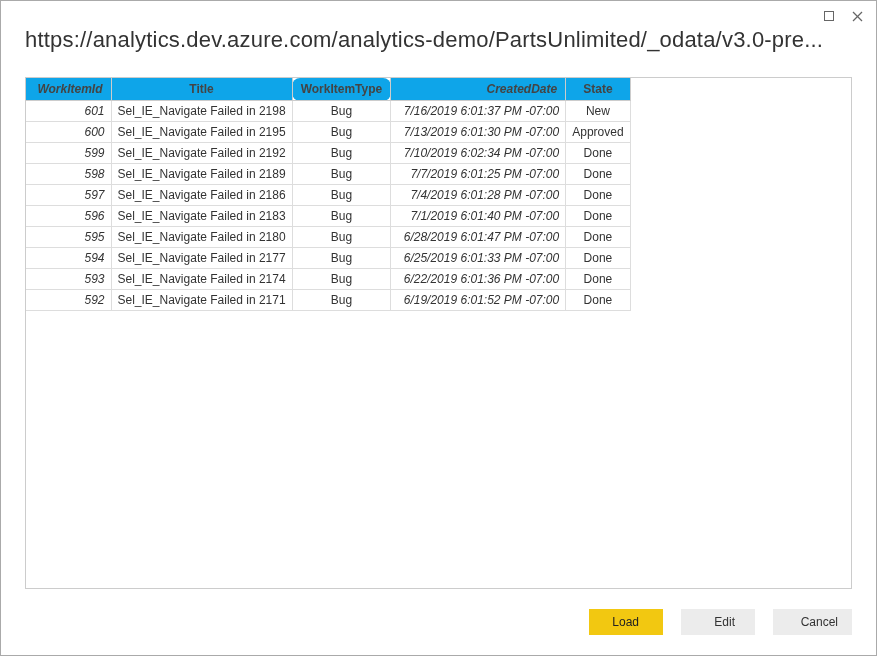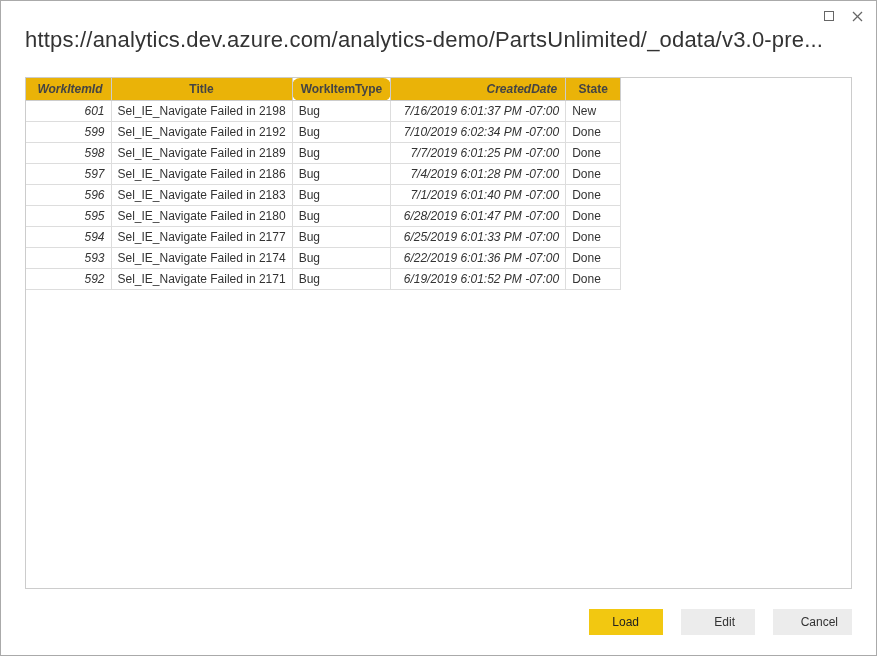--- a/index.html
+++ b/index.html
@@ -46,34 +46,35 @@
       margin: 0 24px 10px 24px;
       border: 1px solid #ccc;
       overflow: auto;
       background: #fff;
     }
     table {
       border-collapse: collapse;
       font-size: 12px;
     }
     th {
-      background: #eab308;
+      background: #0ea5e9;
       font-weight: 600;
       padding: 4px 8px;
       border: 1px solid #ccc;
       border-top: none;
       text-align: center;
       color: #444;
       white-space: nowrap;
     }
     th:first-child { border-left: none; }
     td {
       padding: 3px 6px;
       border: 1px solid #ddd;
       white-space: nowrap;
+      text-align: center;
     }
     td:first-child { border-left: none; }
     .col-id { text-align: right; font-style: italic; width: 85px; }
     .col-title { width: 160px; }
     .col-type { width: 95px; border-radius: 8px; }
     .col-date { font-style: italic; text-align: right; width: 175px; }
     .col-state { width: 55px; }
     .footer {
       display: flex;
       justify-content: flex-end;
@@ -124,20 +125,27 @@
     </thead>
     <tbody id="tbody">
         <tr>
           <td class="col-id">601</td>
           <td class="col-title">Sel_IE_Navigate Failed in 2198</td>
           <td class="col-type">Bug</td>
           <td class="col-date">7/16/2019 6:01:37 PM -07:00</td>
           <td class="col-state">New</td>
         </tr>
         <tr>
+          <td class="col-id">600</td>
+          <td class="col-title">Sel_IE_Navigate Failed in 2195</td>
+          <td class="col-type">Bug</td>
+          <td class="col-date">7/13/2019 6:01:30 PM -07:00</td>
+          <td class="col-state">Approved</td>
+        </tr>
+        <tr>
           <td class="col-id">599</td>
           <td class="col-title">Sel_IE_Navigate Failed in 2192</td>
           <td class="col-type">Bug</td>
           <td class="col-date">7/10/2019 6:02:34 PM -07:00</td>
           <td class="col-state">Done</td>
         </tr>
         <tr>
           <td class="col-id">598</td>
           <td class="col-title">Sel_IE_Navigate Failed in 2189</td>
           <td class="col-type">Bug</td>

